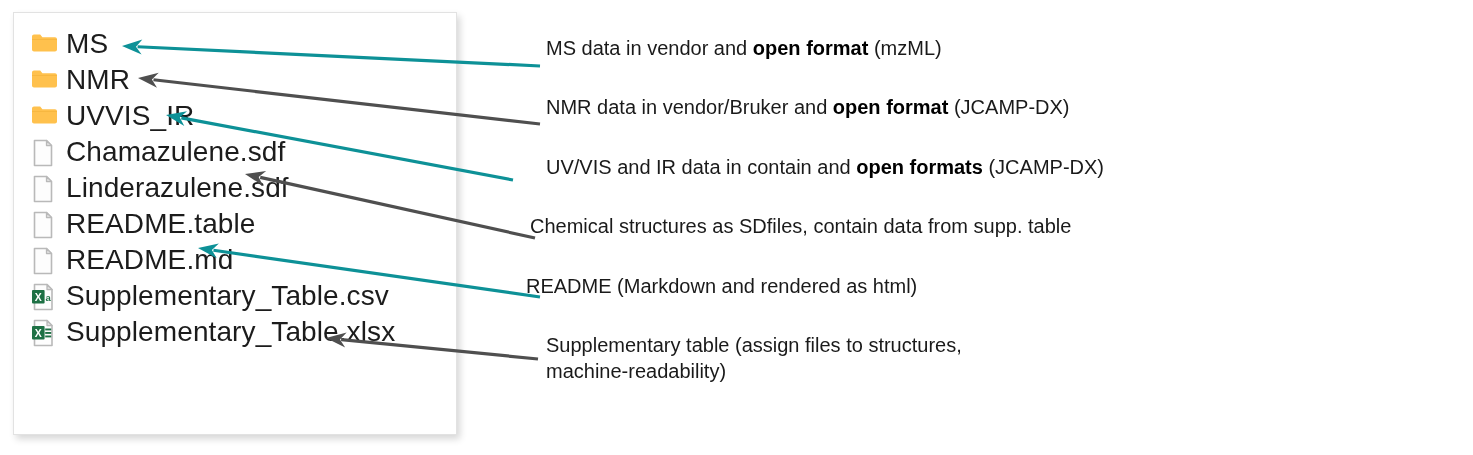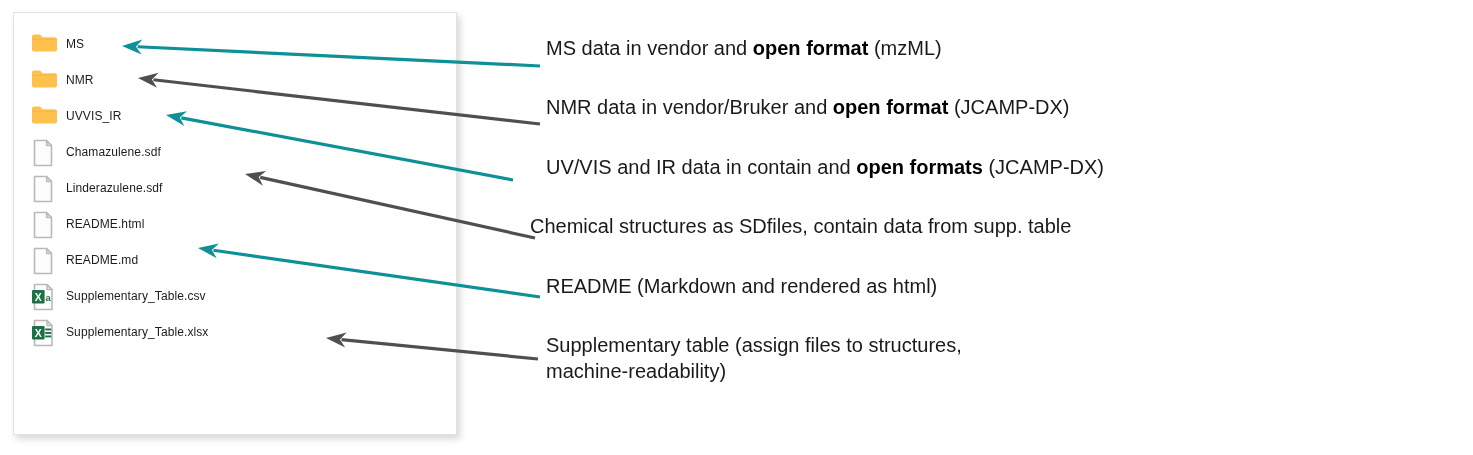--- a/index.html
+++ b/index.html
@@ -46,21 +46,21 @@
   }
   .file-icon {
     width: 30px;
     height: 28px;
     flex: 0 0 30px;
     position: relative;
     margin-right: 6px;
   }
   .file-icon svg { display: block; }
   .file-label {
-    font-size: 12px;
+    font-size: 28px;
     color: #1c1c1c;
     line-height: 1;
     letter-spacing: 0.1px;
     white-space: nowrap;
   }
 
   
   #arrow-layer {
     position: absolute;
     left: 0;
@@ -136,21 +136,21 @@
           </span>
           <span class="file-label">Linderazulene.sdf</span>
         </div>
         <div class="file-row">
           <span class="file-icon">
             <svg width="26" height="30" viewBox="0 0 26 30">
               <path d="M4.5 2.5 L16.5 2.5 L21.5 7.6 L21.5 27.5 L4.5 27.5 Z" fill="#fdfdfd" stroke="#b9b9b9" stroke-width="1.6" stroke-linejoin="round"></path>
               <path d="M16.5 2.5 L16.5 7.6 L21.5 7.6 Z" fill="#dedede" stroke="#b9b9b9" stroke-width="1.3" stroke-linejoin="round"></path>
             </svg>
           </span>
-          <span class="file-label">README.html</span>
+          <span class="file-label">README.table</span>
         </div>
         <div class="file-row">
           <span class="file-icon">
             <svg width="26" height="30" viewBox="0 0 26 30">
               <path d="M4.5 2.5 L16.5 2.5 L21.5 7.6 L21.5 27.5 L4.5 27.5 Z" fill="#fdfdfd" stroke="#b9b9b9" stroke-width="1.6" stroke-linejoin="round"></path>
               <path d="M16.5 2.5 L16.5 7.6 L21.5 7.6 Z" fill="#dedede" stroke="#b9b9b9" stroke-width="1.3" stroke-linejoin="round"></path>
             </svg>
           </span>
           <span class="file-label">README.md</span>
         </div>
@@ -216,21 +216,21 @@
       </div>
       <div class="annotation" style="left: 546px; top: 95px;">
         <div><span>NMR data in vendor/Bruker and </span><b>open format</b><span> (JCAMP-DX)</span></div>
       </div>
       <div class="annotation" style="left: 546px; top: 155px;">
         <div><span>UV/VIS and IR data in contain and </span><b>open formats</b><span> (JCAMP-DX)</span></div>
       </div>
       <div class="annotation" style="left: 530px; top: 214px;">
         <div><span>Chemical structures as SDfiles, contain data from supp. table</span></div>
       </div>
-      <div class="annotation" style="left: 546px; top: 274px;">
+      <div class="annotation" style="left: 526px; top: 274px;">
         <div><span>README (Markdown and rendered as html)</span></div>
       </div>
       <div class="annotation" style="left: 546px; top: 333px;">
         <div><span>Supplementary table (assign files to structures,</span></div>
         <div><span>machine-readability)</span></div>
       </div>
     </div>
 
 </div>
 

